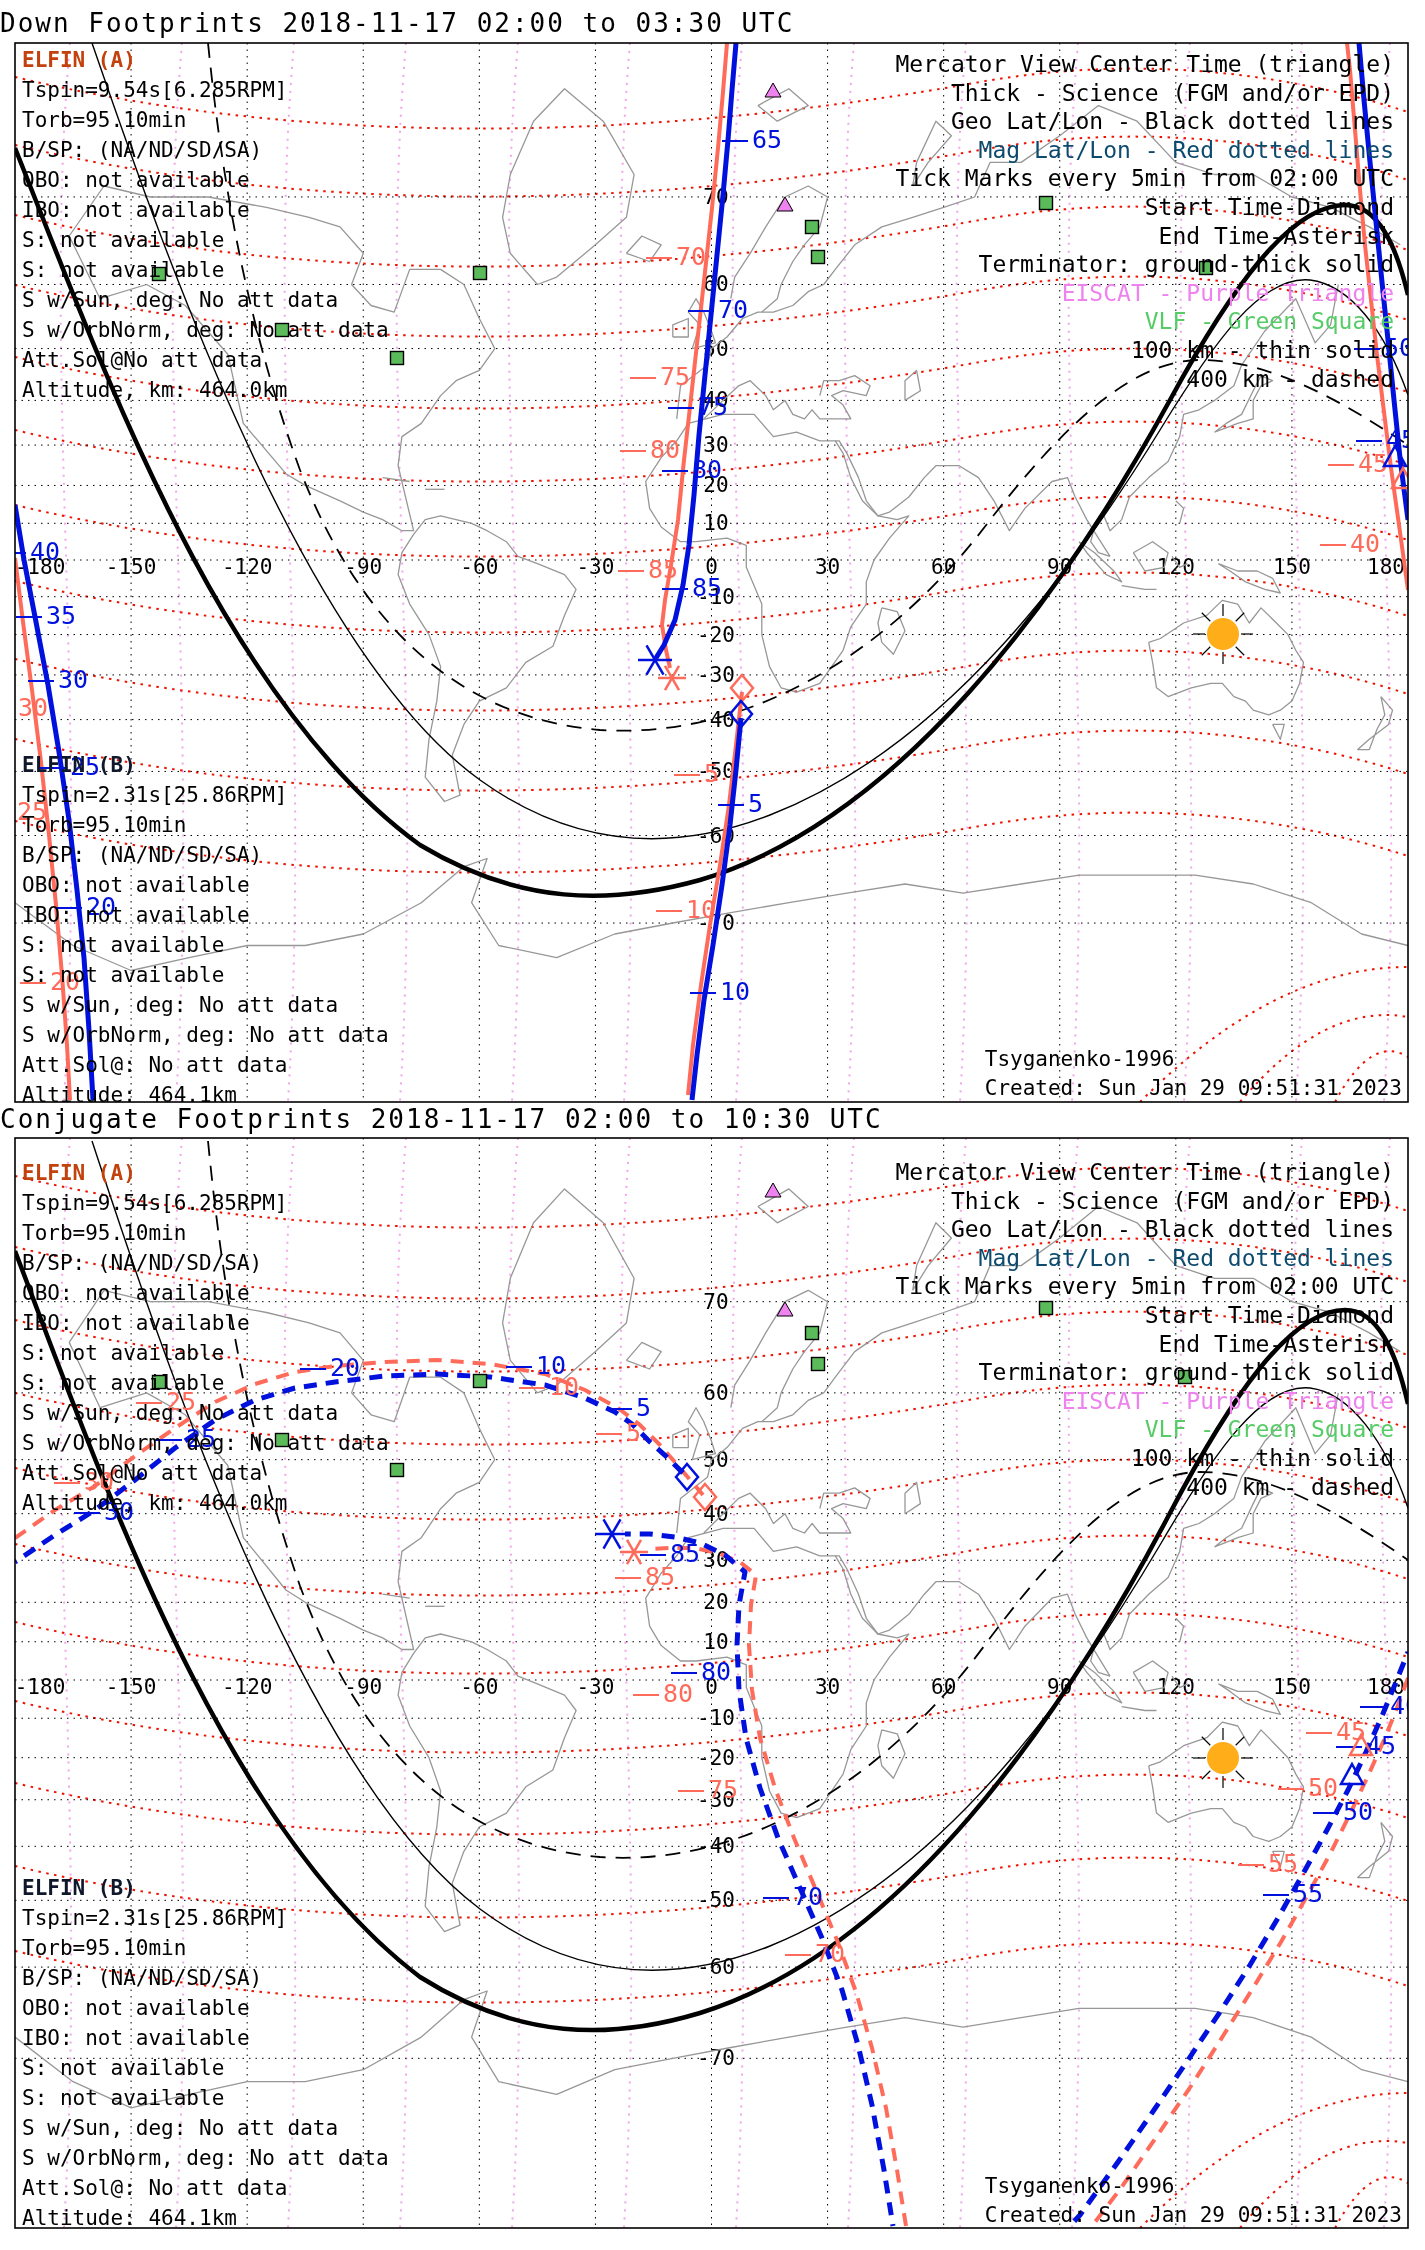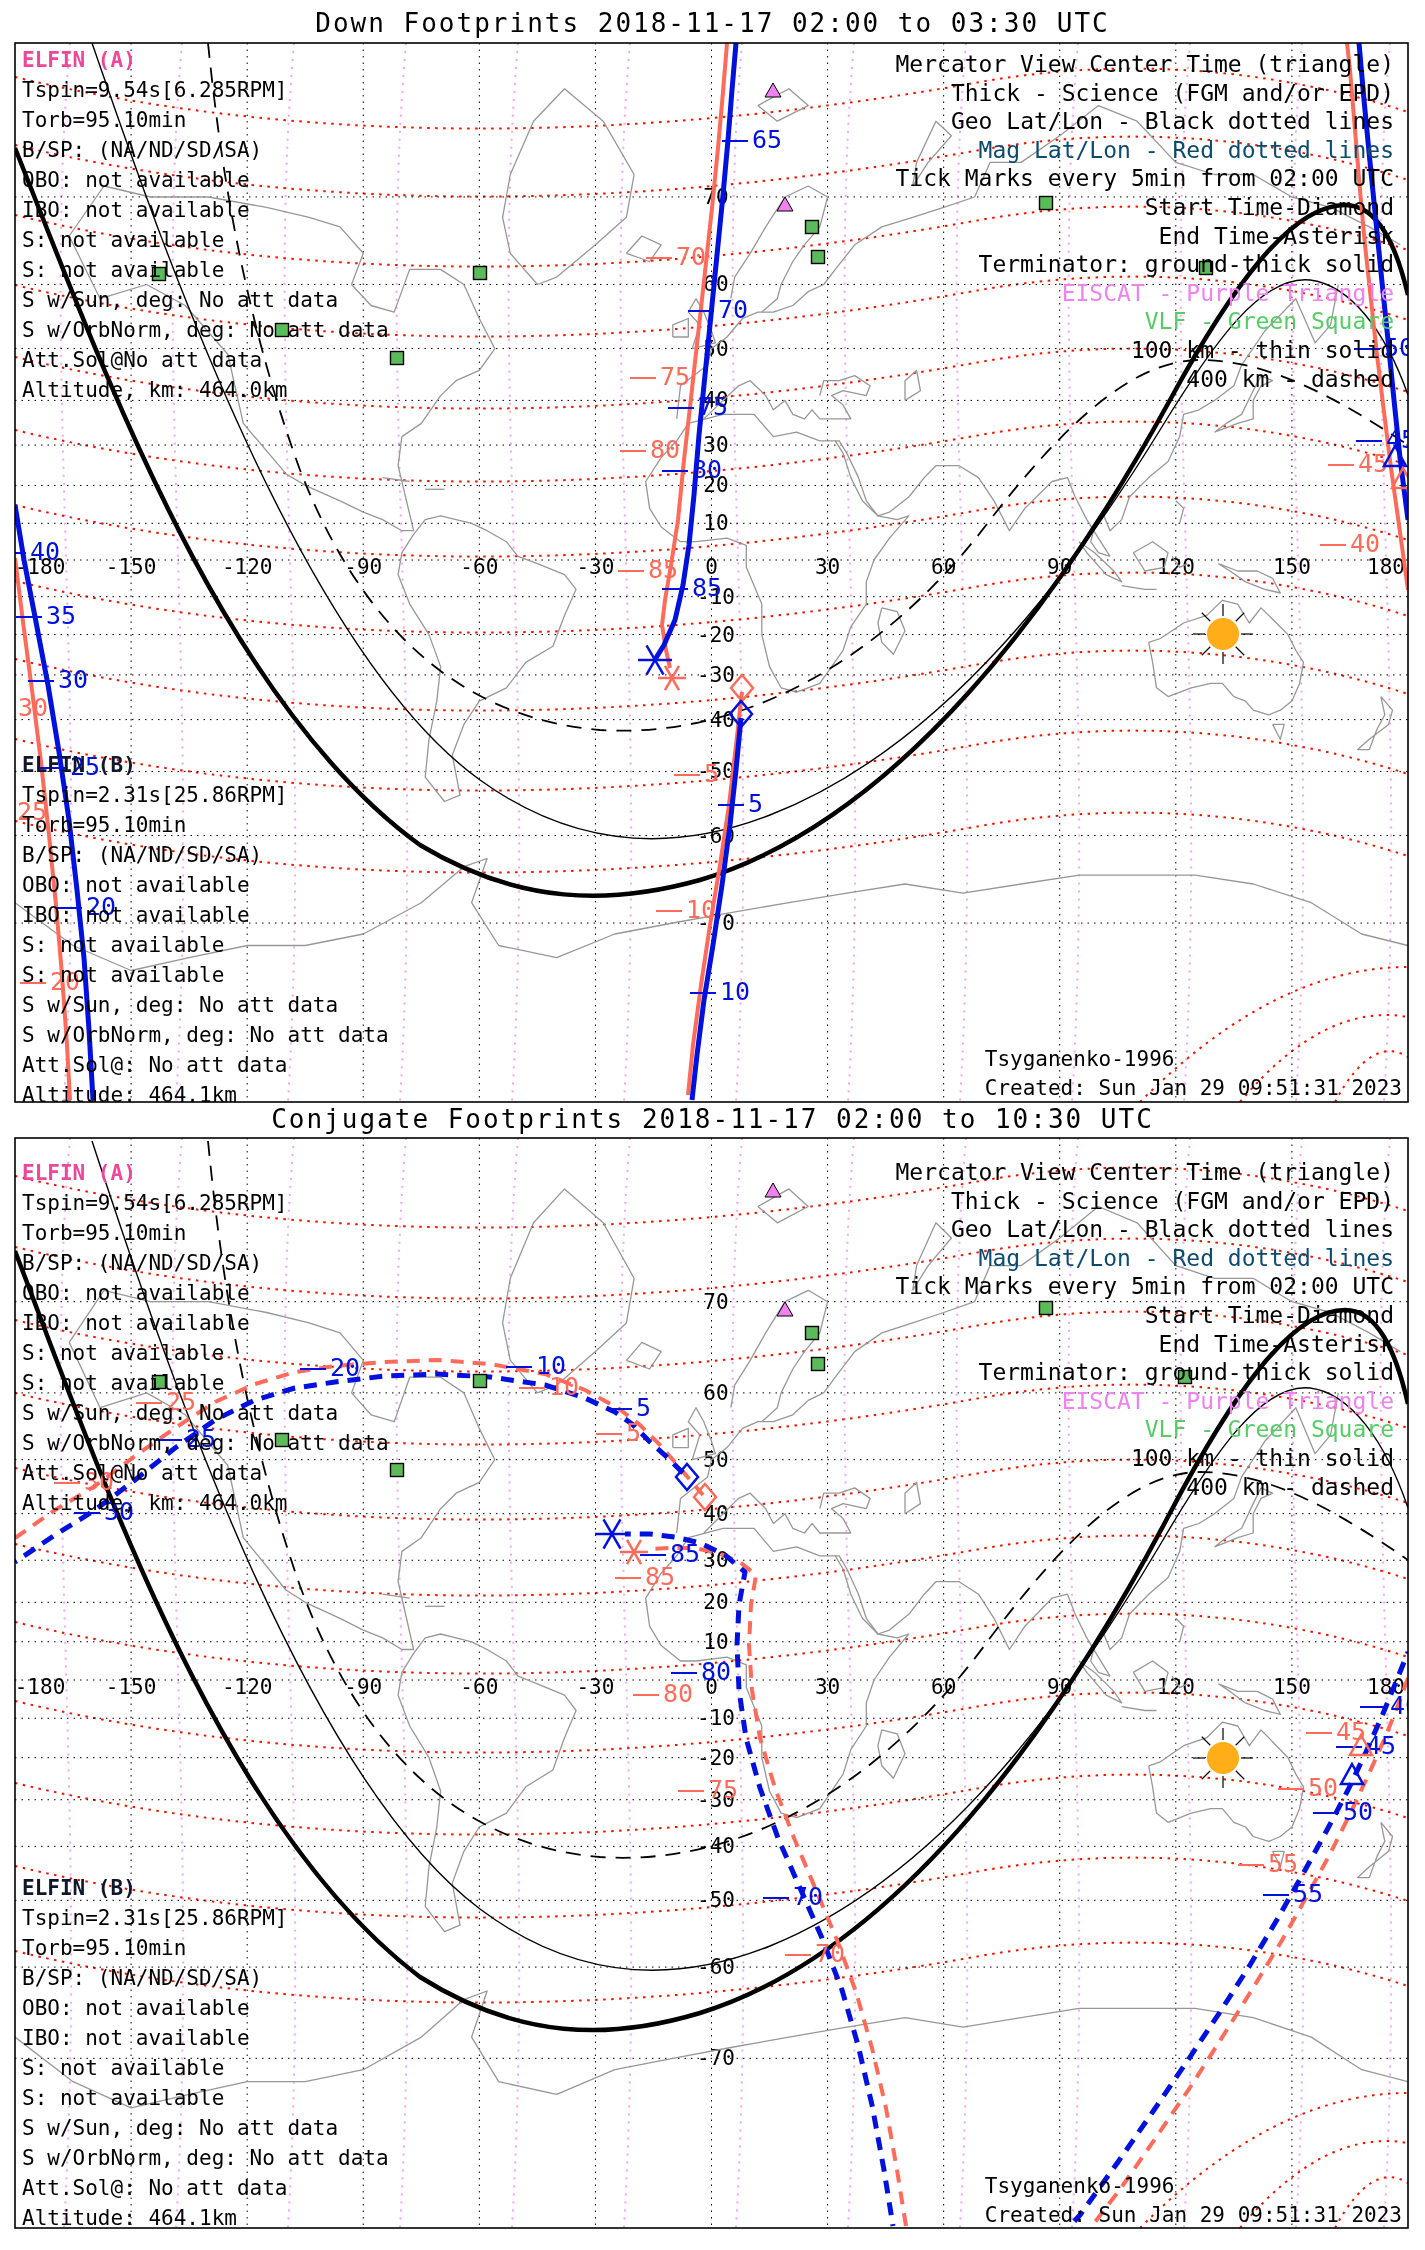--- a/index.html
+++ b/index.html
@@ -16,24 +16,24 @@
   .trka{fill:none;stroke:#0011DD;stroke-width:5;stroke-linejoin:round;}
   .trkb{fill:none;stroke:#FF6B5A;stroke-width:4;stroke-linejoin:round;}
   .dash{stroke-dasharray:13 9;}
   .ticktext{font:25px "DejaVu Sans Mono",monospace;}
   .ca{fill:#0011DD;}.cb{fill:#FF6B5A;}
   .tla{stroke:#0011DD;stroke-width:2;}.tlb{stroke:#FF6B5A;stroke-width:2;}
   .axis{font:21px "DejaVu Sans Mono",monospace;fill:#000;text-anchor:middle;}
   .pbox{fill:none;stroke:#000;stroke-width:1.6;}
   .info{position:absolute;left:22px;font-size:21px;line-height:30px;white-space:pre;}
   .info .hd{font-weight:bold;}
-  .blue{color:#ec4899;}.salmon{color:#0f172a;}
+  .blue{color:#c2410c;}.salmon{color:#0f172a;}
   .legend{position:absolute;right:31px;text-align:right;font-size:23px;line-height:28.6px;white-space:pre;}
   .lg-red{color:#0c4a6e;}.lg-violet{color:#EE82EE;}.lg-green{color:#55CC66;}
-  .ptitle{position:absolute;left:0;width:1425px;text-align:center;font-size:26px;letter-spacing:2px;}
+  .ptitle{position:absolute;left:0;width:1425px;font-size:26px;letter-spacing:2px;}
   .pfooter{position:absolute;right:23px;text-align:left;font-size:21px;line-height:29px;}
 </style>
 </head>
 <body>
 
 <div id="root">
   <svg id="plot" width="1425" height="2250" viewBox="0 0 1425 2250">
     <defs>
       <clipPath id="clip0">
           <rect x="15" y="43" width="1393" height="1059"></rect>

